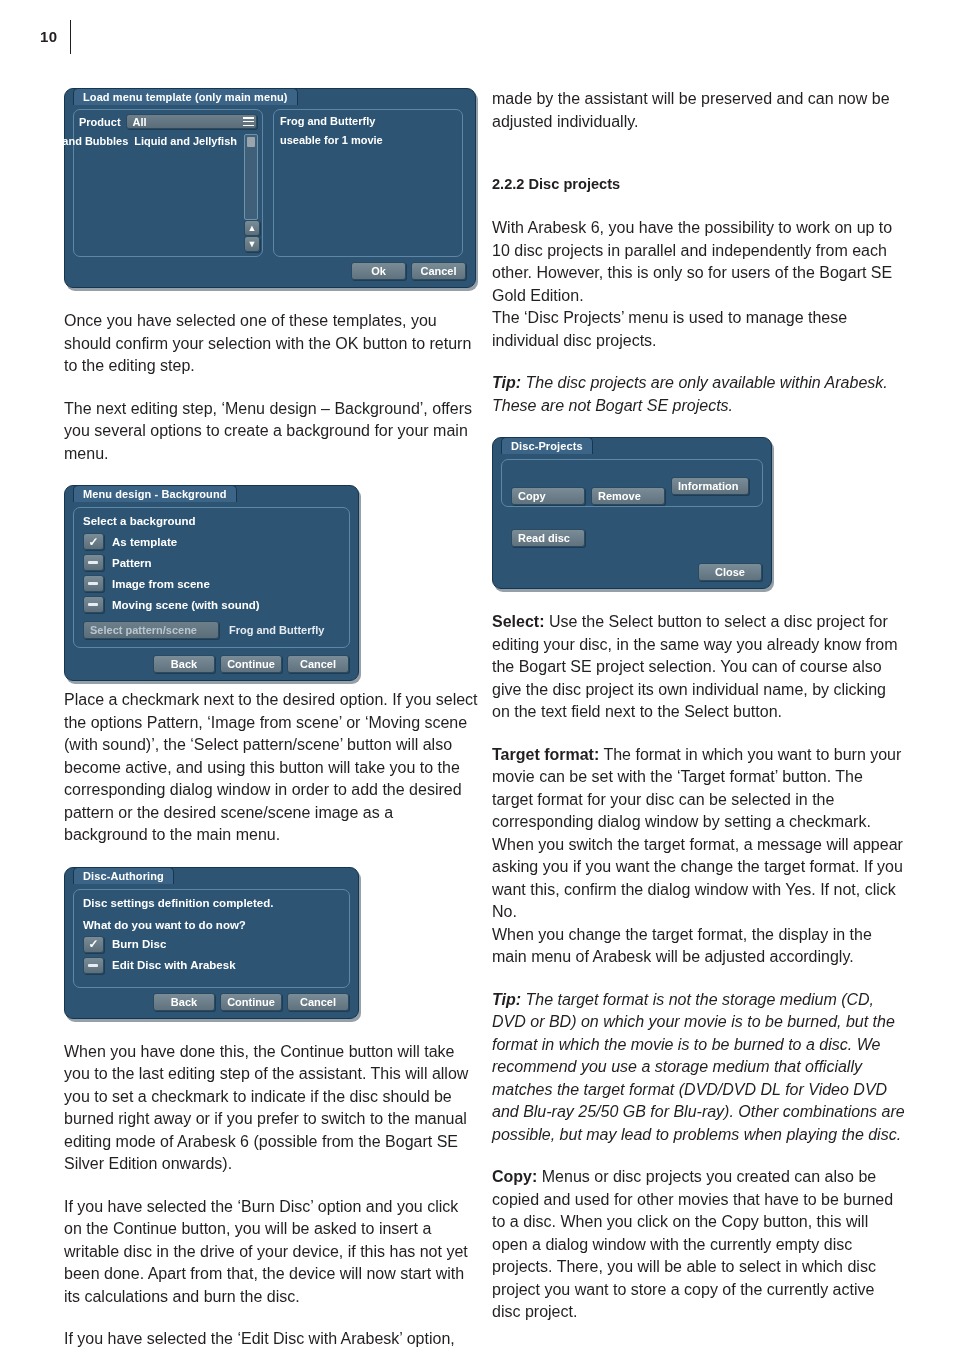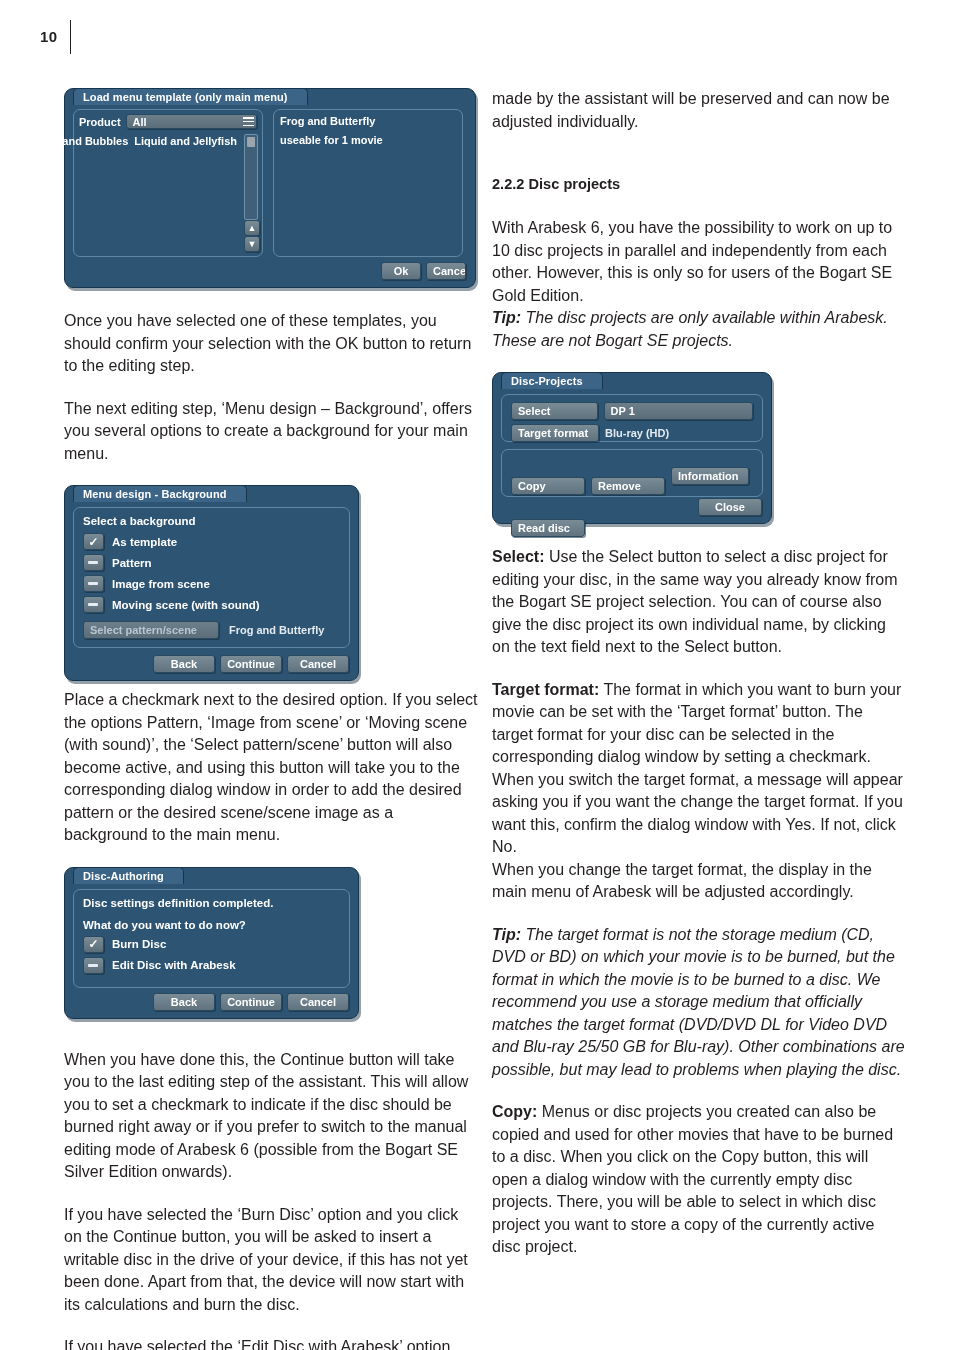--- a/index.html
+++ b/index.html
@@ -75,21 +75,21 @@
     font-weight: bold;
   }
   .dlg-title {
     position: absolute;
     left: 8px;
     top: -1px;
     background: #3b6486;
     border: 1px solid #16364f;
     border-bottom: none;
     border-radius: 5px 5px 0 0;
-    padding: 2px 19px 2px 9px;
+    padding: 2px 9px 2px 9px;
     font-size: 11px;
     font-weight: bold;
     color: #ffffff;
     letter-spacing: 0.1px;
     white-space: nowrap;
     z-index: 4;
   }
   .dlg-body {
     margin-top: 13px;
   }
@@ -392,21 +392,21 @@
     color: #ffffff;
     margin-top: 7px;
   }
   .dlg-footer {
     position: absolute;
     right: 9px;
     bottom: 7px;
     display: flex;
     gap: 5px;
   }
-  .dlg-footer .abtn { width: 40px; }
+  .dlg-footer .abtn { width: 55px; }
 
   
   #dlg-menudesign {
     width: 295px;
     height: 196px;
     margin-bottom: 8px;
   }
   #dlg-menudesign .panel {
     height: 141px;
     position: relative;
@@ -443,21 +443,21 @@
     display: flex;
     justify-content: flex-end;
     gap: 5px;
   }
   .btnrow .abtn { width: 62px; }
 
   
   #dlg-authoring {
     width: 295px;
     height: 152px;
-    margin-bottom: 30px;
+    margin-bottom: 22px;
   }
   #dlg-authoring .panel {
     height: 99px;
     position: relative;
   }
   .da-line {
     font-size: 11.5px;
     color: #ffffff;
     margin-bottom: 10px;
   }
@@ -628,35 +628,26 @@
   <p class="body">When you have done this, the Continue button will take you to the last editing step of the assistant. This will allow you to set a checkmark to indicate if the disc should be burned right away or if you prefer to switch to the manual editing mode of Arabesk 6 (possible from the Bogart SE Silver Edition onwards).</p>
   <p class="body">If you have selected the ‘Burn Disc’ option and you click on the Continue button, you will be asked to insert a writable disc in the drive of your device, if this has not yet been done. Apart from that, the device will now start with its calculations and burn the disc.</p>
   <p class="body">If you have selected the ‘Edit Disc with Arabesk’ option, you will be returned to the main menu of Arabesk 6. The settings</p>
 </div>
 
 <div class="col col-right">
   <p class="body">made by the assistant will be preserved and can now be adjusted individually.</p>
   <div class="spacer-20"></div>
   <h3 class="section">2.2.2 Disc projects</h3>
   <p class="body tight">With Arabesk 6, you have the possibility to work on up to 10 disc projects in parallel and independently from each other. However, this is only so for users of the Bogart SE Gold Edition.</p>
+  <p class="body">The ‘Disc Projects’ menu is used to manage these individual disc projects.</p>
   <p class="body ital"><b>Tip:</b><span> The disc projects are only available within Arabesk. These are not Bogart SE projects.</span></p>
 
   <div class="dlg" id="dlg-projects">
     <div class="dlg-title">Disc-Projects</div>
     <div class="dlg-body">
-      <div class="panel dp-panel1">
-        <div class="dp-row">
-          <span class="abtn w1">Select</span>
-          <span class="field w2">DP 1</span>
-        </div>
-        <div class="dp-row">
-          <span class="abtn w1">Target format</span>
-          <span class="plaintext">Blu-ray (HD)</span>
-        </div>
-      </div>
       <div class="panel dp-panel2">
         <div class="dp-row">
           <span class="abtn w3">Copy</span>
           <span class="abtn w3">Remove</span>
           <span class="abtn w4">Information</span>
         </div>
         <div class="dp-row">
           <span class="abtn w3">Read disc</span>
         </div>
       </div>

